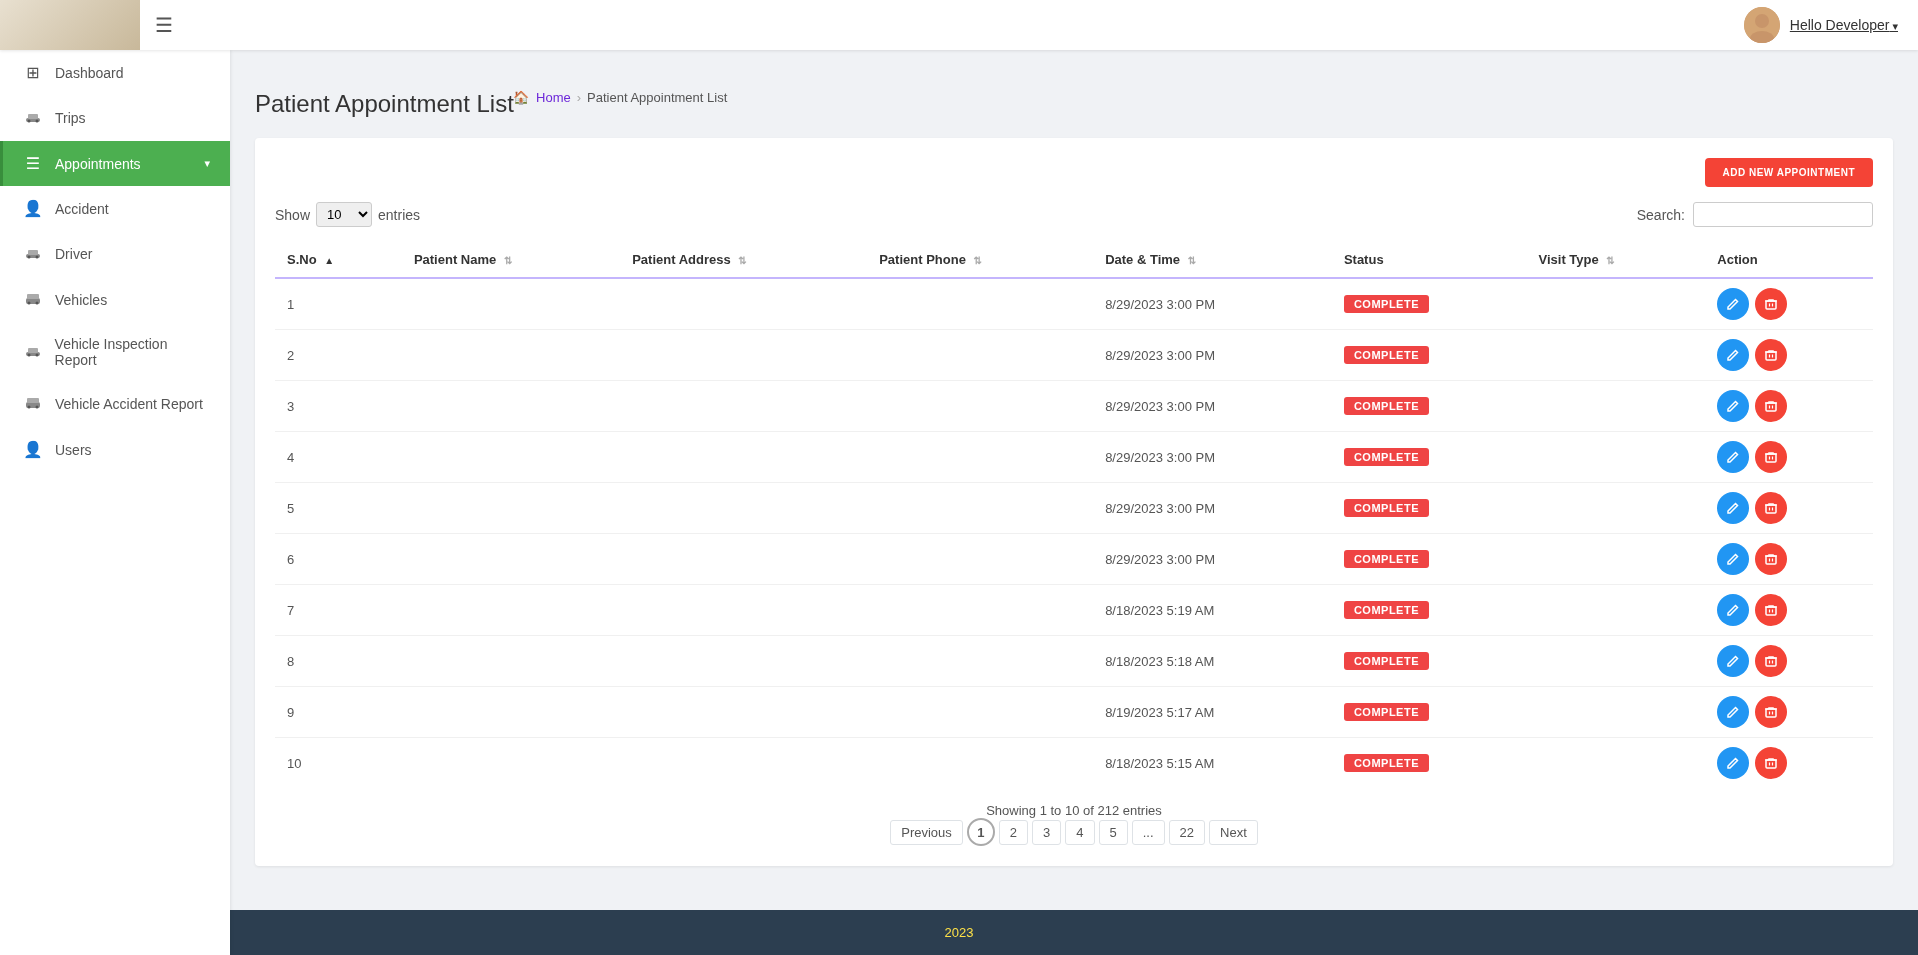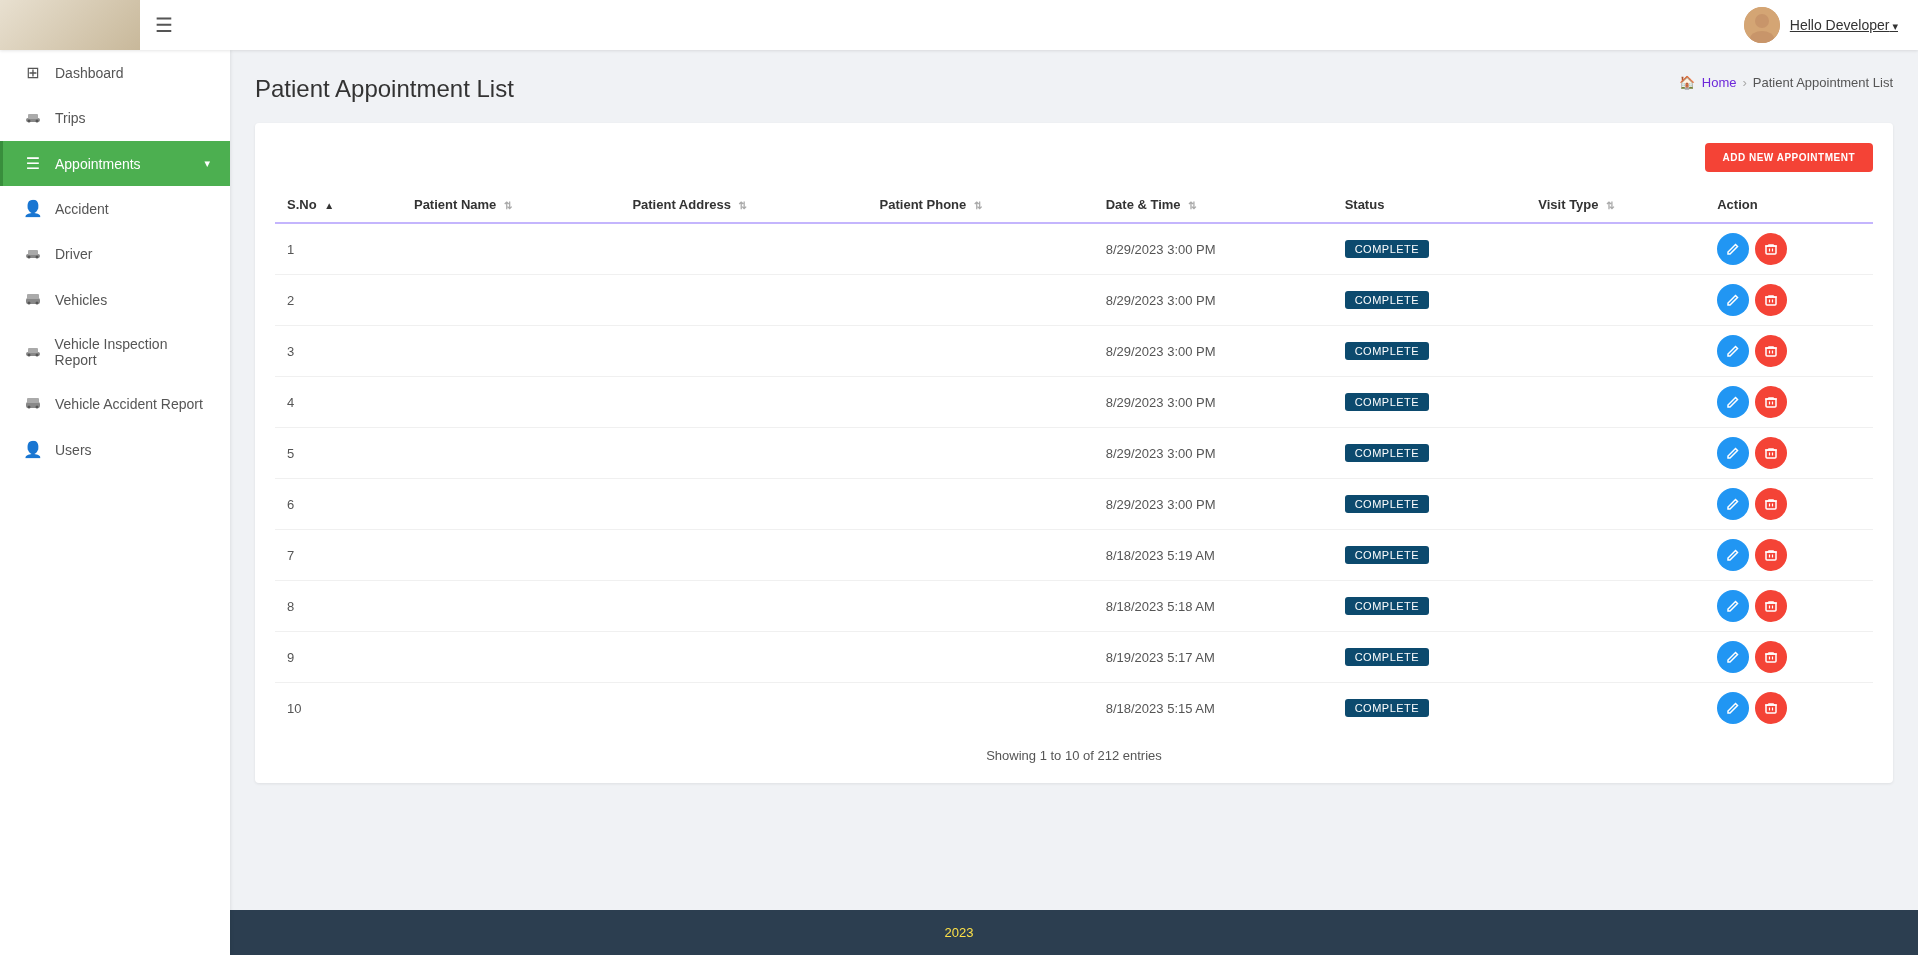--- a/index.html
+++ b/index.html
@@ -61,23 +61,24 @@
     .main-content {
       margin-left: 230px;
       margin-top: 50px;
       padding: 25px;
       flex: 1;
     }
 
     
     .page-header {
       display: flex;
-      justify-content: space-between;
+      justify-content: flex-start;
       align-items: flex-start;
       margin-bottom: 20px;
+      margin-top: 15px;
     }
     .page-title { font-size: 24px; font-weight: 400; color: #333; }
     .breadcrumb { display: flex; align-items: center; gap: 6px; font-size: 13px; color: #888; }
     .breadcrumb-home { color: #6d28d9; }
     .breadcrumb-sep { color: #aaa; }
     .breadcrumb-current { color: #555; }
 
     
     .card {
       background: #fff;
@@ -143,26 +144,26 @@
     .data-table td {
       padding: 9px 12px;
       border-bottom: 1px solid #f0f0f0;
       color: #555;
       vertical-align: middle;
     }
     .data-table tbody tr:last-child td { border-bottom: none; }
 
     
     .badge-complete {
-      background: #0c4a6e;
+      background: #ef4444;
       color: #fff;
       padding: 3px 10px;
       border-radius: 3px;
       font-size: 11px;
-      font-weight: 400;
+      font-weight: 700;
       letter-spacing: 0.5px;
       display: inline-block;
     }
 
     
     .action-btns { display: flex; gap: 6px; align-items: center; }
     .btn-edit {
       width: 32px; height: 32px;
       border-radius: 50%;
       background: #2196f3;
@@ -329,20 +330,36 @@
       <span class="breadcrumb-current">Patient Appointment List</span>
     </nav>
   </div>
 
   <div class="card">
 
     <div class="card-toolbar">
       <button class="btn-add">ADD NEW APPOINTMENT</button>
     </div>
 
+    <div class="table-controls">
+      <div class="show-entries">
+        <span>Show</span>
+        <select>
+          <option>10</option>
+          <option>25</option>
+          <option>50</option>
+          <option>100</option>
+        </select>
+        <span>entries</span>
+      </div>
+      <div class="search-box">
+        <label>Search:</label>
+        <input type="text" style="">
+      </div>
+    </div>
 
     <table class="data-table">
       <thead>
         <tr>
           <th class="sortable">
             S.No <span class="sort-icon active">▲</span>
           </th>
           <th class="sortable">
             Patient Name <span class="sort-icon">⇅</span>
           </th>
@@ -641,20 +658,31 @@
                   </svg>
           </button>
         </div>
       </td>
     </tr>
         </tbody>
     </table>
 
     <div class="table-footer">
       <span>Showing 1 to 10 of 212 entries</span>
+      <div class="pagination">
+        <button class="page-btn">Previous</button>
+        <button class="page-btn active">1</button>
+        <button class="page-btn">2</button>
+        <button class="page-btn">3</button>
+        <button class="page-btn">4</button>
+        <button class="page-btn">5</button>
+        <button class="page-btn">...</button>
+        <button class="page-btn">22</button>
+        <button class="page-btn">Next</button>
+      </div>
     </div>
 
   </div>
 </div>
 
 <div class="footer">
   <span>2023</span>
 </div>
 
 </body></html>

